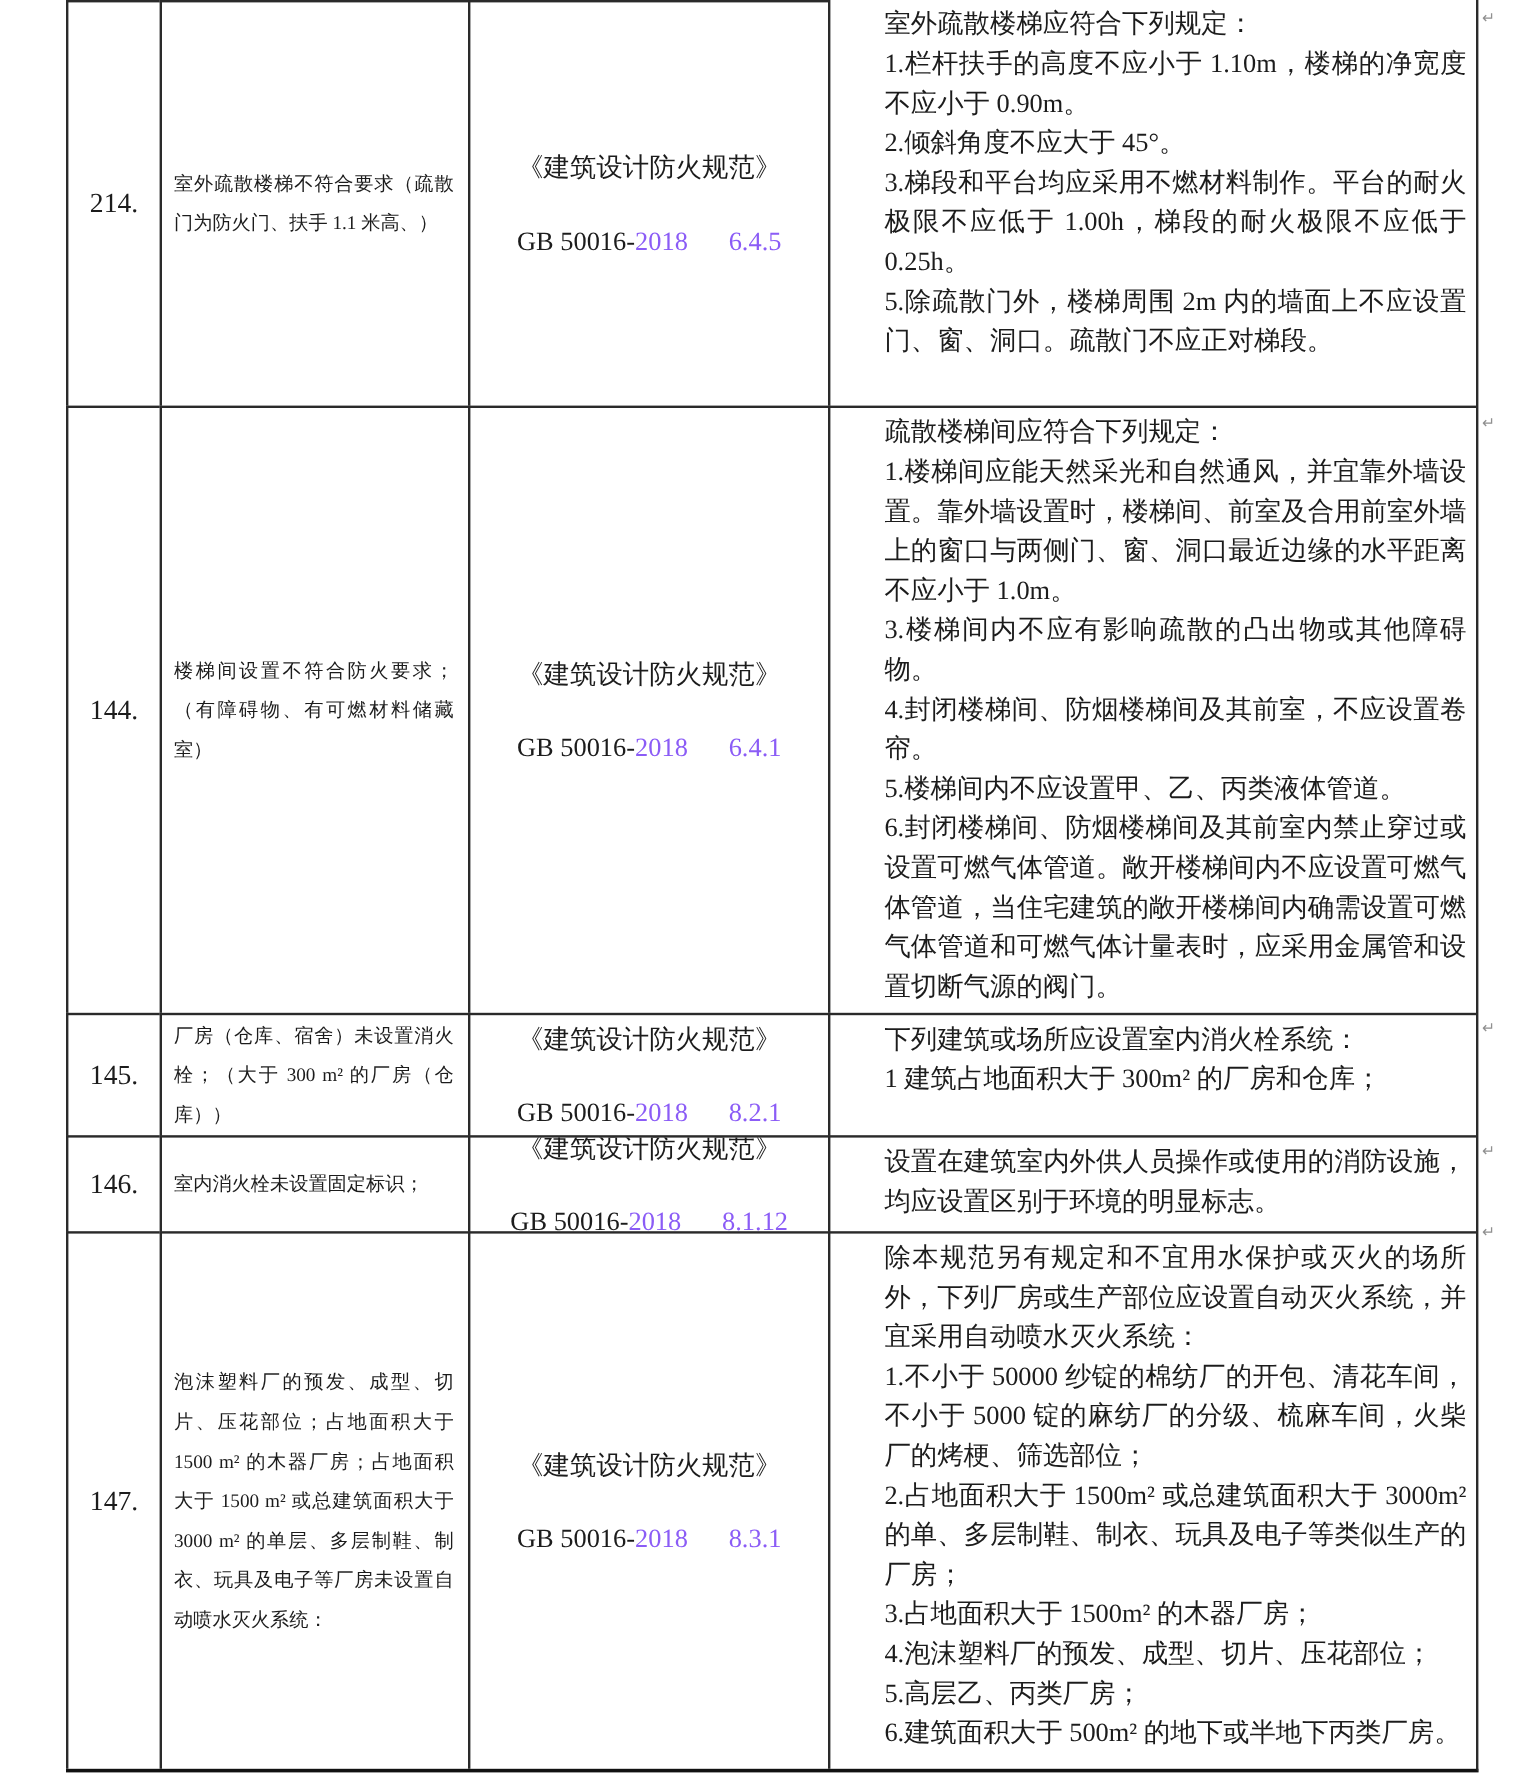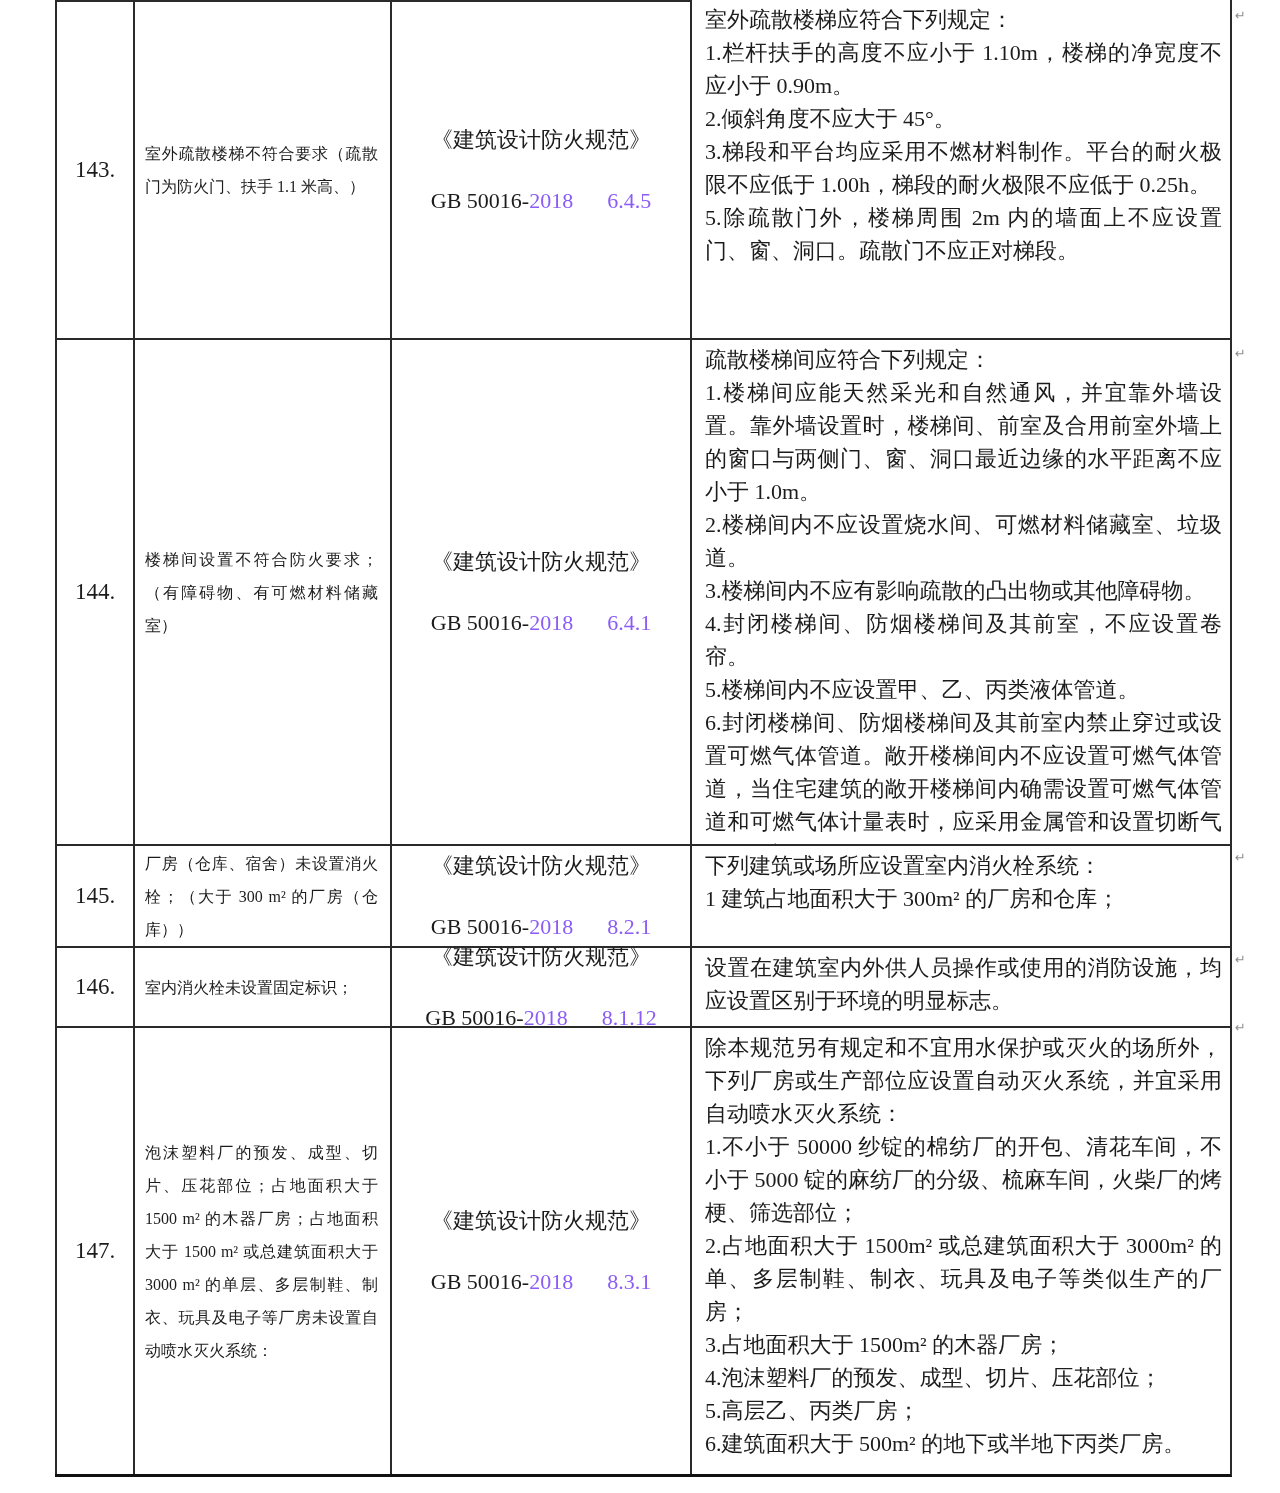--- a/index.html
+++ b/index.html
@@ -56,42 +56,42 @@
     line-height: 37px;
     text-align: center;
     gap: 24px;
   }
   .c-det {
     flex: 1;
     padding: 3px 8px 0 13px;
     font-size: 22px;
     line-height: 33px;
   }
-  .c-det .para { text-align: justify; }
+  .c-det .para { text-align: justify; margin-left: 32px; }
   .red { color: #8b5cf6; }
   .clause-gap { display: inline-block; width: 34px; }
   .code-line { white-space: nowrap; }
   .pmark {
     position: absolute;
     left: 1235px;
     font-size: 13px;
     color: #909090;
     font-family: "DejaVu Sans", sans-serif;
   }
 </style>
 </head>
 <body>
 
 <div class="page">
 
   <div class="doc-table">
 
     <div class="trow r0">
       <div class="cell c-no">
-          <span>143.</span>
+          <span>214.</span>
         </div>
       <div class="cell c-issue">
           <div class="inner">室外疏散楼梯不符合要求（疏散门为防火门、扶手 1.1 米高、）</div>
         </div>
       <div class="cell c-ref">
         <div>《建筑设计防火规范》</div>
         <div class="code-line"><span>GB 50016-</span><span class="red">2018</span><span class="clause-gap"></span><span class="red">6.4.5</span></div>
       </div>
       <div class="cell c-det">
         <div class="para">室外疏散楼梯应符合下列规定：</div>
@@ -109,21 +109,20 @@
       <div class="cell c-issue">
           <div class="inner">楼梯间设置不符合防火要求；（有障碍物、有可燃材料储藏室）</div>
         </div>
       <div class="cell c-ref">
         <div>《建筑设计防火规范》</div>
         <div class="code-line"><span>GB 50016-</span><span class="red">2018</span><span class="clause-gap"></span><span class="red">6.4.1</span></div>
       </div>
       <div class="cell c-det">
         <div class="para">疏散楼梯间应符合下列规定：</div>
         <div class="para">1.楼梯间应能天然采光和自然通风，并宜靠外墙设置。靠外墙设置时，楼梯间、前室及合用前室外墙上的窗口与两侧门、窗、洞口最近边缘的水平距离不应小于 1.0m。</div>
-        <div class="para">2.楼梯间内不应设置烧水间、可燃材料储藏室、垃圾道。</div>
         <div class="para">3.楼梯间内不应有影响疏散的凸出物或其他障碍物。</div>
         <div class="para">4.封闭楼梯间、防烟楼梯间及其前室，不应设置卷帘。</div>
         <div class="para">5.楼梯间内不应设置甲、乙、丙类液体管道。</div>
         <div class="para">6.封闭楼梯间、防烟楼梯间及其前室内禁止穿过或设置可燃气体管道。敞开楼梯间内不应设置可燃气体管道，当住宅建筑的敞开楼梯间内确需设置可燃气体管道和可燃气体计量表时，应采用金属管和设置切断气源的阀门。</div>
       </div>
     </div>
 
     <div class="trow r2">
       <div class="cell c-no">
           <span>145.</span>

